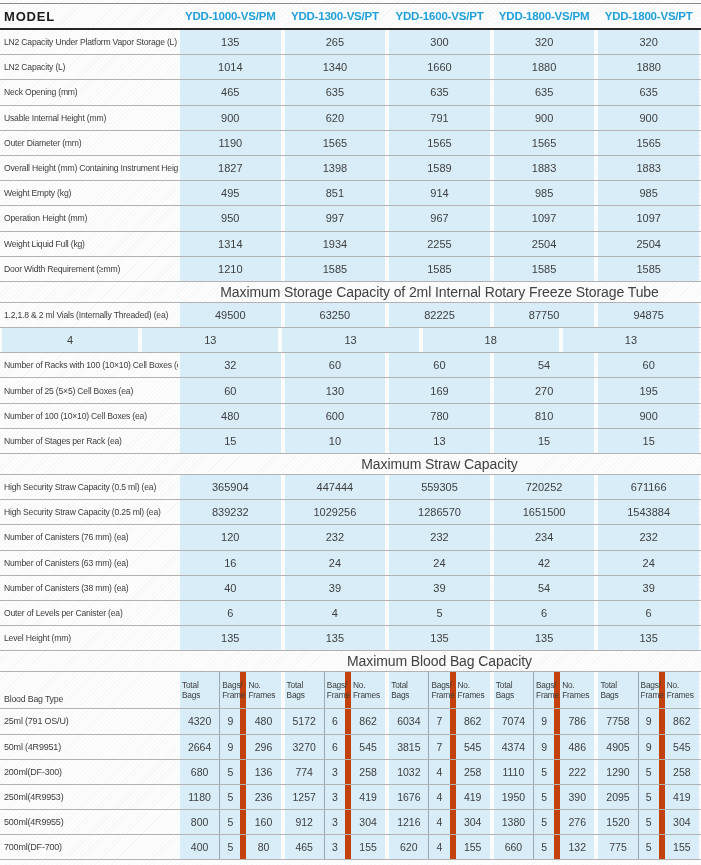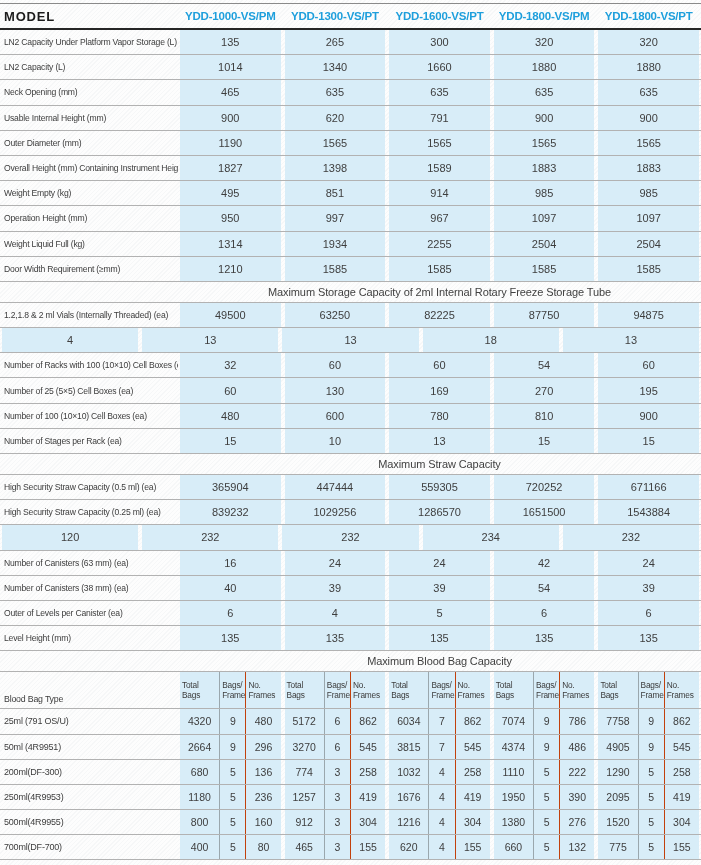--- a/index.html
+++ b/index.html
@@ -35,36 +35,36 @@
   }
   .spec-val {
     flex:1; margin:0 2px; background:#d8edf8;
     display:flex; align-items:center; justify-content:center;
     font-size:11px; color:#3e3e3e;
   }
   
   .section-title-row { display:flex; height:21px; box-sizing:border-box; border-bottom:1px solid #b2b2b2; }
   .section-title-text {
     margin-left:178px; flex:1; text-align:center; align-self:center;
-    font-size:11px; color:#414141; letter-spacing:-0.1px;
+    font-size:14px; color:#414141; letter-spacing:-0.1px;
   }
   
   .bb-head-row { display:flex; height:37px; box-sizing:border-box; border-bottom:1px solid #b2b2b2; }
   .bb-head-label {
     flex:0 0 178px; box-sizing:border-box; padding:0 0 4px 4px;
     display:flex; align-items:flex-end;
     font-size:8.8px; color:#3c3c3c; letter-spacing:-0.2px;
   }
   .bb-group { flex:1; margin:0 2px; display:flex; background:#d8edf8; min-width:0; }
   .bb-sub {
     box-sizing:border-box; display:flex; align-items:center; justify-content:center;
     font-size:10.5px; color:#3e3e3e; min-width:0;
   }
   .bb-sub.c0 { flex:0 0 40%; border-right:1px solid #9aa7ad; }
-  .bb-sub.c1 { flex:0 0 26%; border-right:1px solid #c2410c; }
+  .bb-sub.c1 { flex:0 0 26%; border-right:6px solid #c2410c; }
   .bb-sub.c2 { flex:1; }
   .bb-sub-h {
     justify-content:flex-start; padding-left:2px;
     font-size:8.3px; line-height:1.3; color:#3c3c3c; letter-spacing:-0.2px;
     white-space:pre-line;
   }
   .bb-row { display:flex; height:25.2px; box-sizing:border-box; border-bottom:1px solid #b2b2b2; }
   .bb-label {
     flex:0 0 178px; box-sizing:border-box; padding-left:4px;
     display:flex; align-items:center;
@@ -229,20 +229,21 @@
       </div>
       <div class="spec-row">
         <div class="spec-label">High Security Straw Capacity (0.25 ml) (ea)</div>
         <div class="spec-val">839232</div>
         <div class="spec-val">1029256</div>
         <div class="spec-val">1286570</div>
         <div class="spec-val">1651500</div>
         <div class="spec-val">1543884</div>
       </div>
       <div class="spec-row">
+        <div class="spec-label">Number of Canisters (76 mm) (ea)</div>
         <div class="spec-val">120</div>
         <div class="spec-val">232</div>
         <div class="spec-val">232</div>
         <div class="spec-val">234</div>
         <div class="spec-val">232</div>
       </div>
       <div class="spec-row">
         <div class="spec-label">Number of Canisters (63 mm) (ea)</div>
         <div class="spec-val">16</div>
         <div class="spec-val">24</div>

